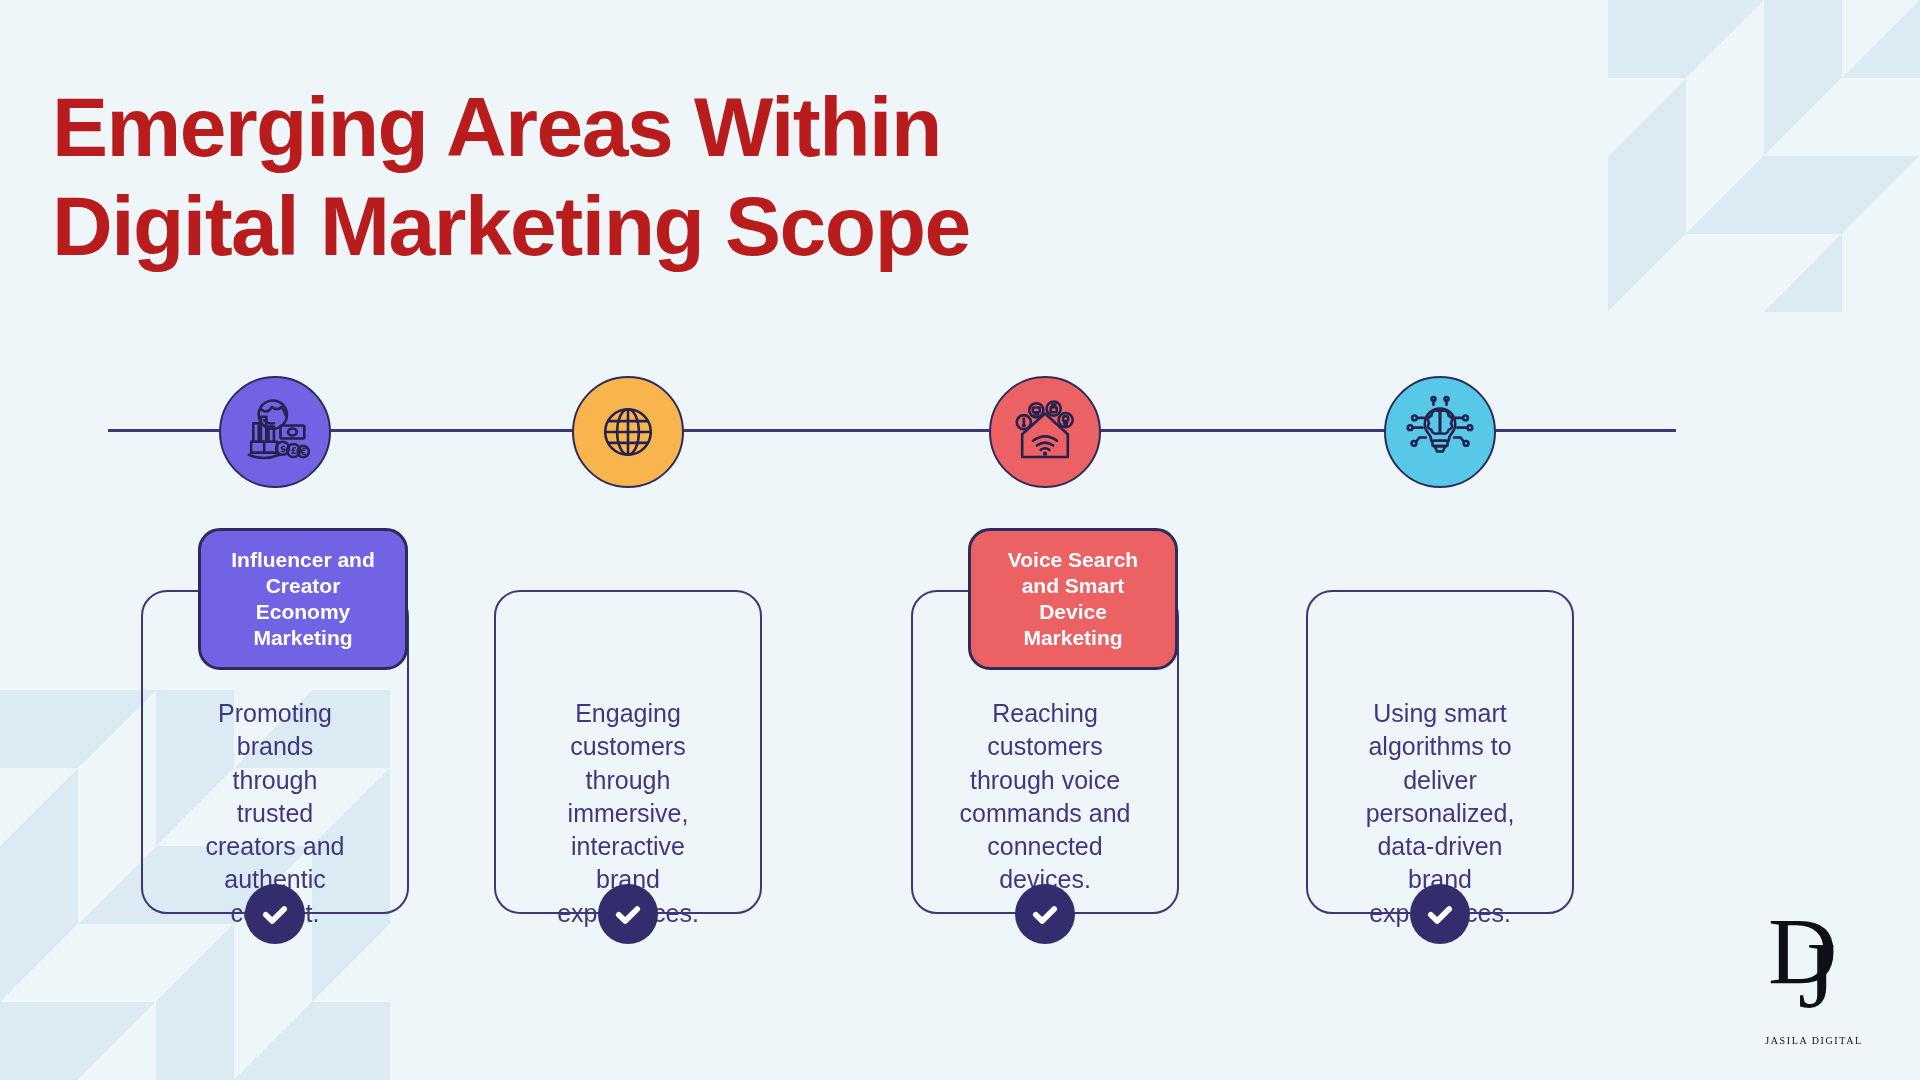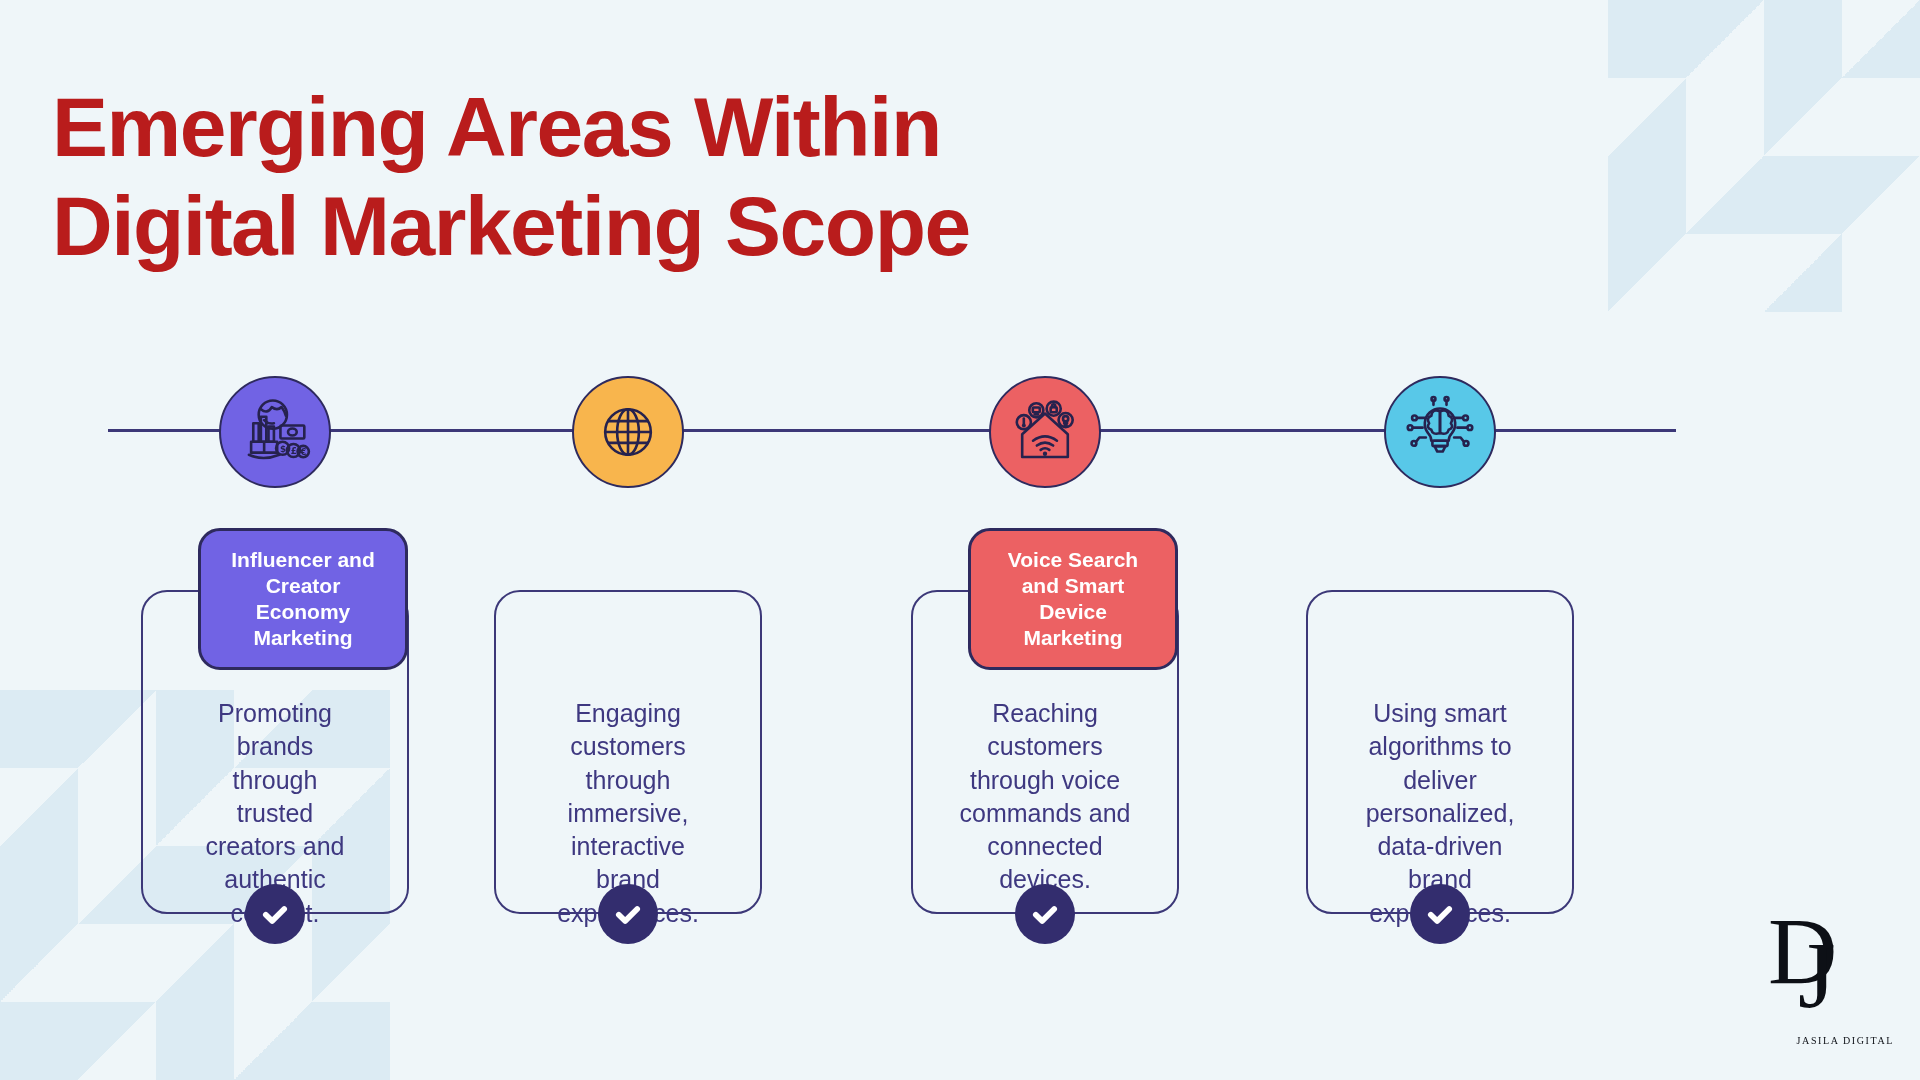--- a/index.html
+++ b/index.html
@@ -76,21 +76,21 @@
   .check-badge svg{width:34px;height:34px;}
 
   .logo{
     position:absolute;right:26px;bottom:10px;width:160px;height:160px;
     color:#0d1016;z-index:2;font-family:"Liberation Serif", serif;
   }
   .logo .mono{position:absolute;left:0;top:0;width:100%;height:100%;}
   .logo .d{position:absolute;left:34px;top:-6px;font-size:96px;line-height:1;}
   .logo .j{position:absolute;left:64px;top:18px;font-size:96px;line-height:1;}
   .logo .caption{
-    position:absolute;bottom:24px;width:100%;text-align:right;
+    position:absolute;bottom:24px;width:100%;text-align:center;
     font-size:10px;letter-spacing:1.6px;white-space:nowrap;
   }
   svg .ln{fill:none;stroke:#26224e;stroke-width:2.4;stroke-linecap:round;stroke-linejoin:round;}
   svg .fl{fill:#26224e;stroke:none;}
   svg .glyph{font-family:"DejaVu Sans", sans-serif;font-size:8px;fill:#26224e;font-weight:bold;}
 </style>
 </head>
 <body>
 
 <div id="pat-tr" class="corner-pattern">

